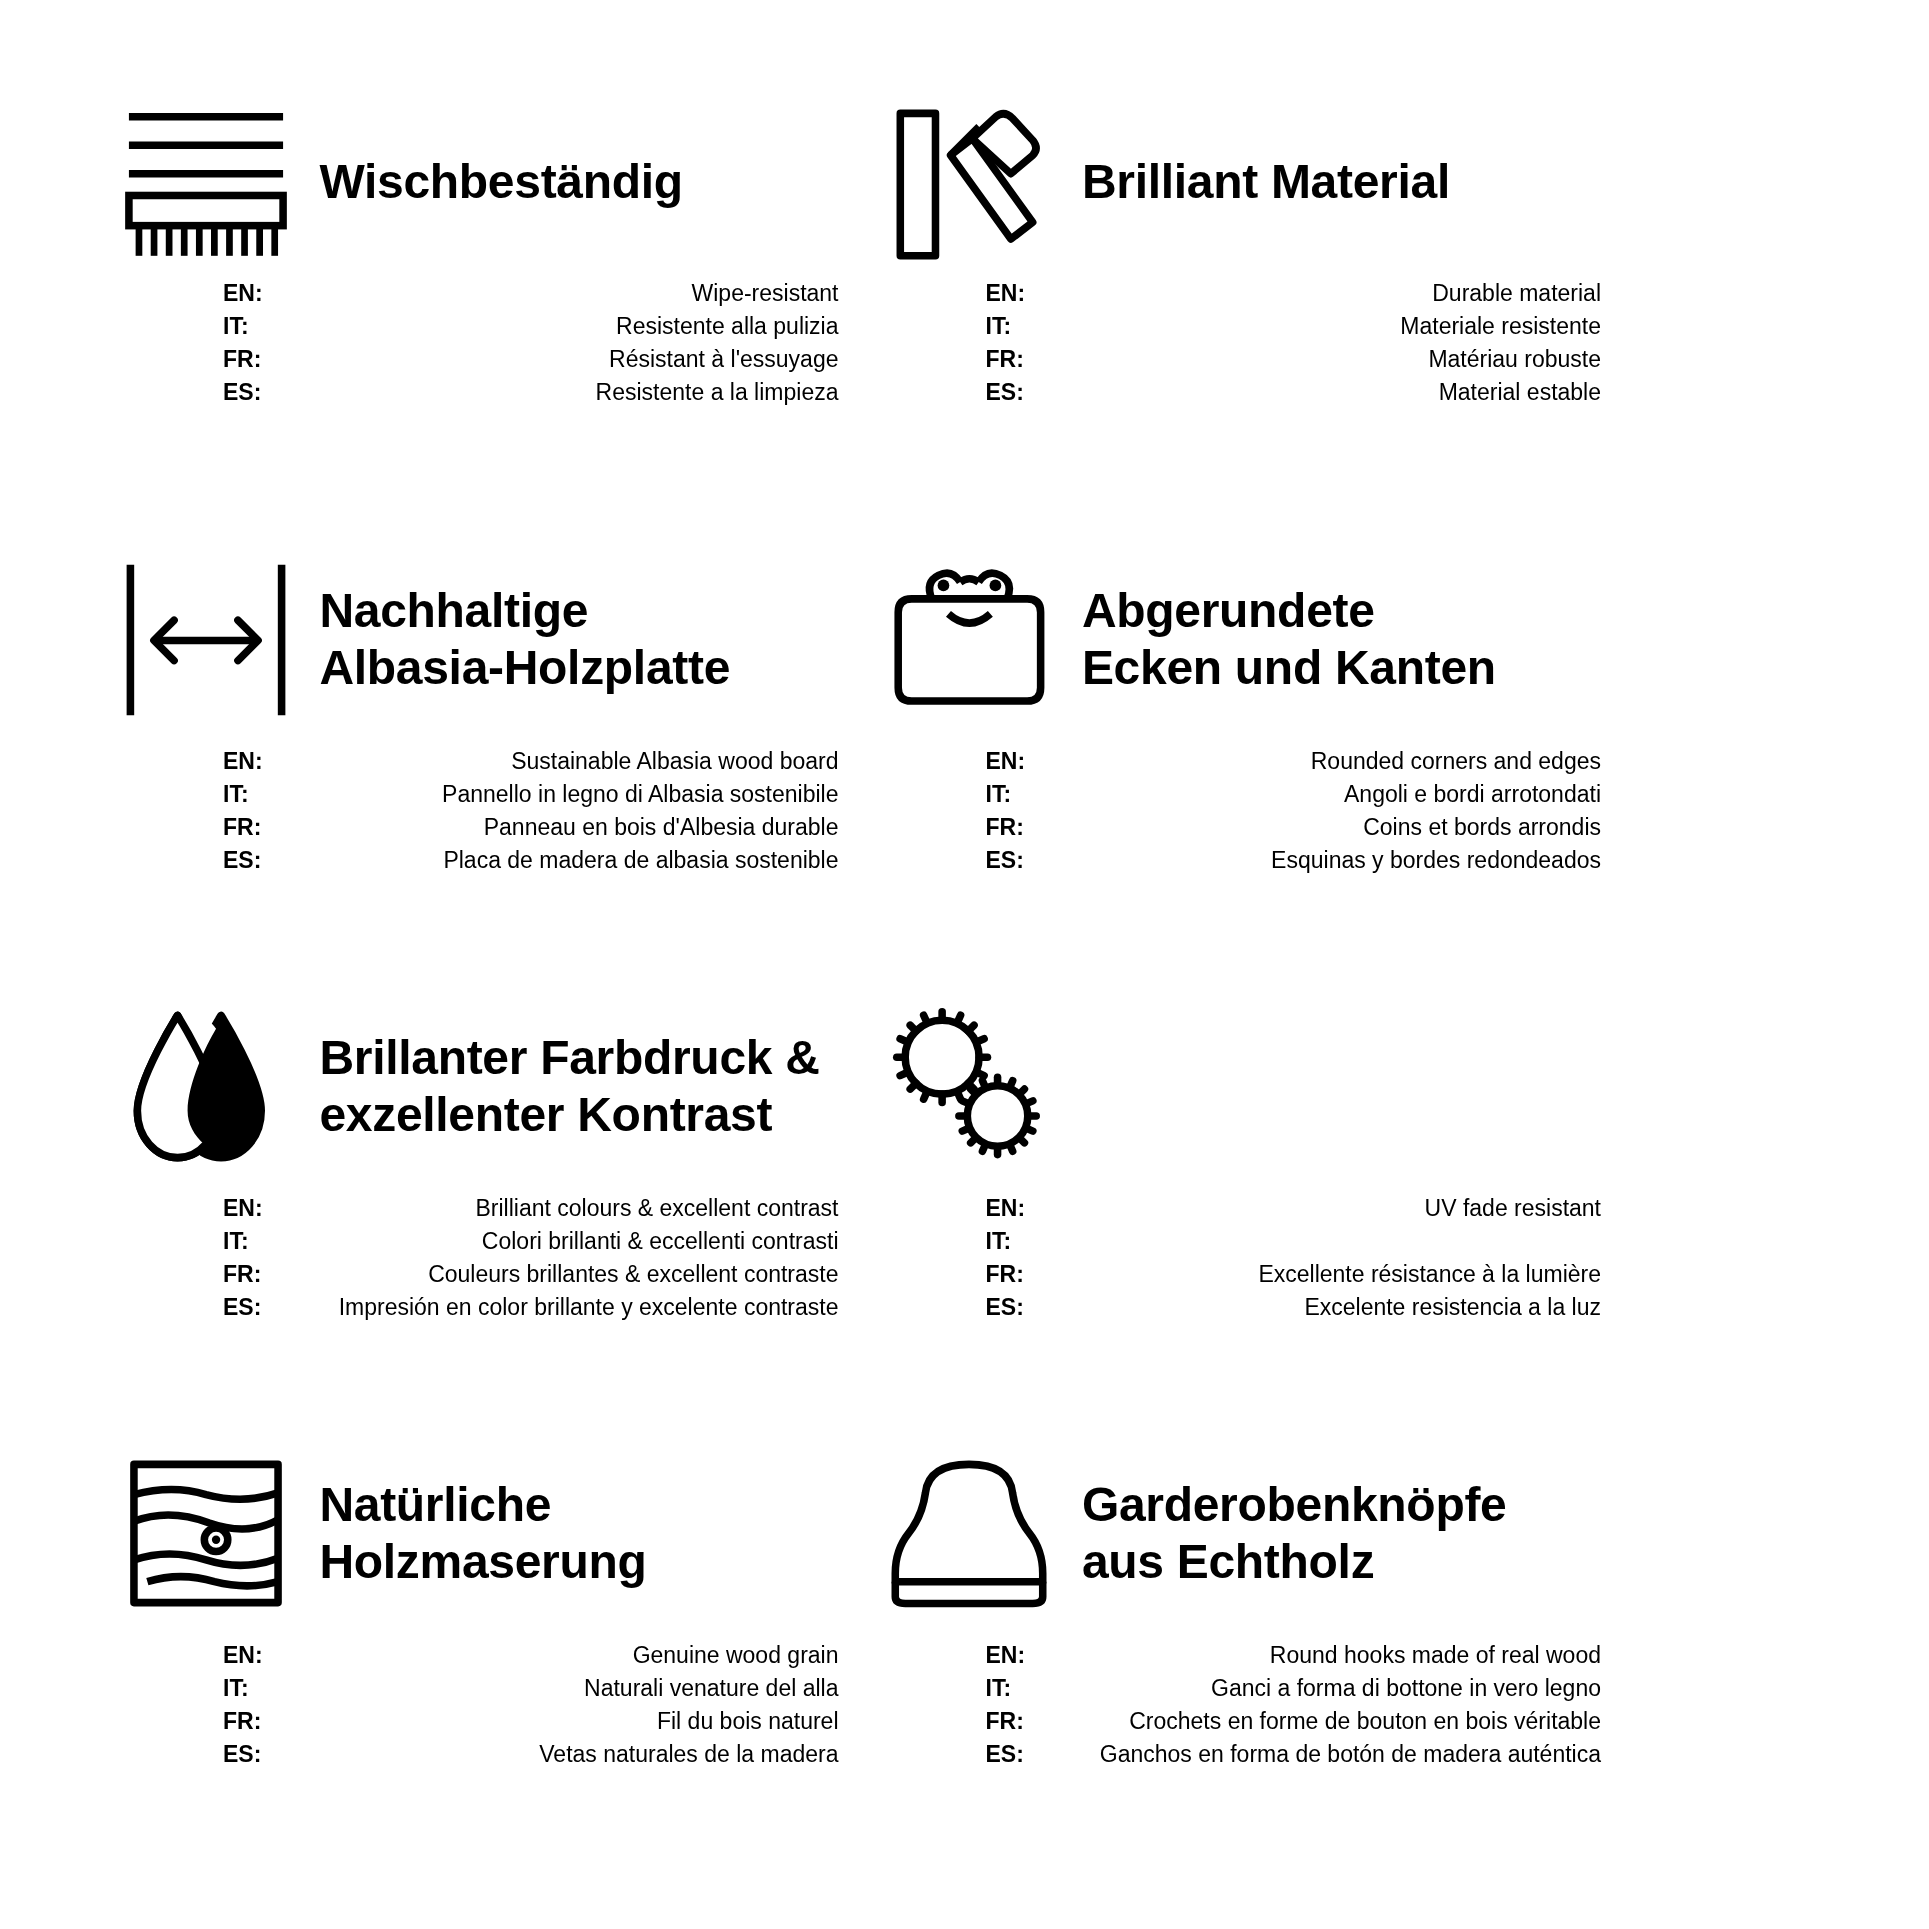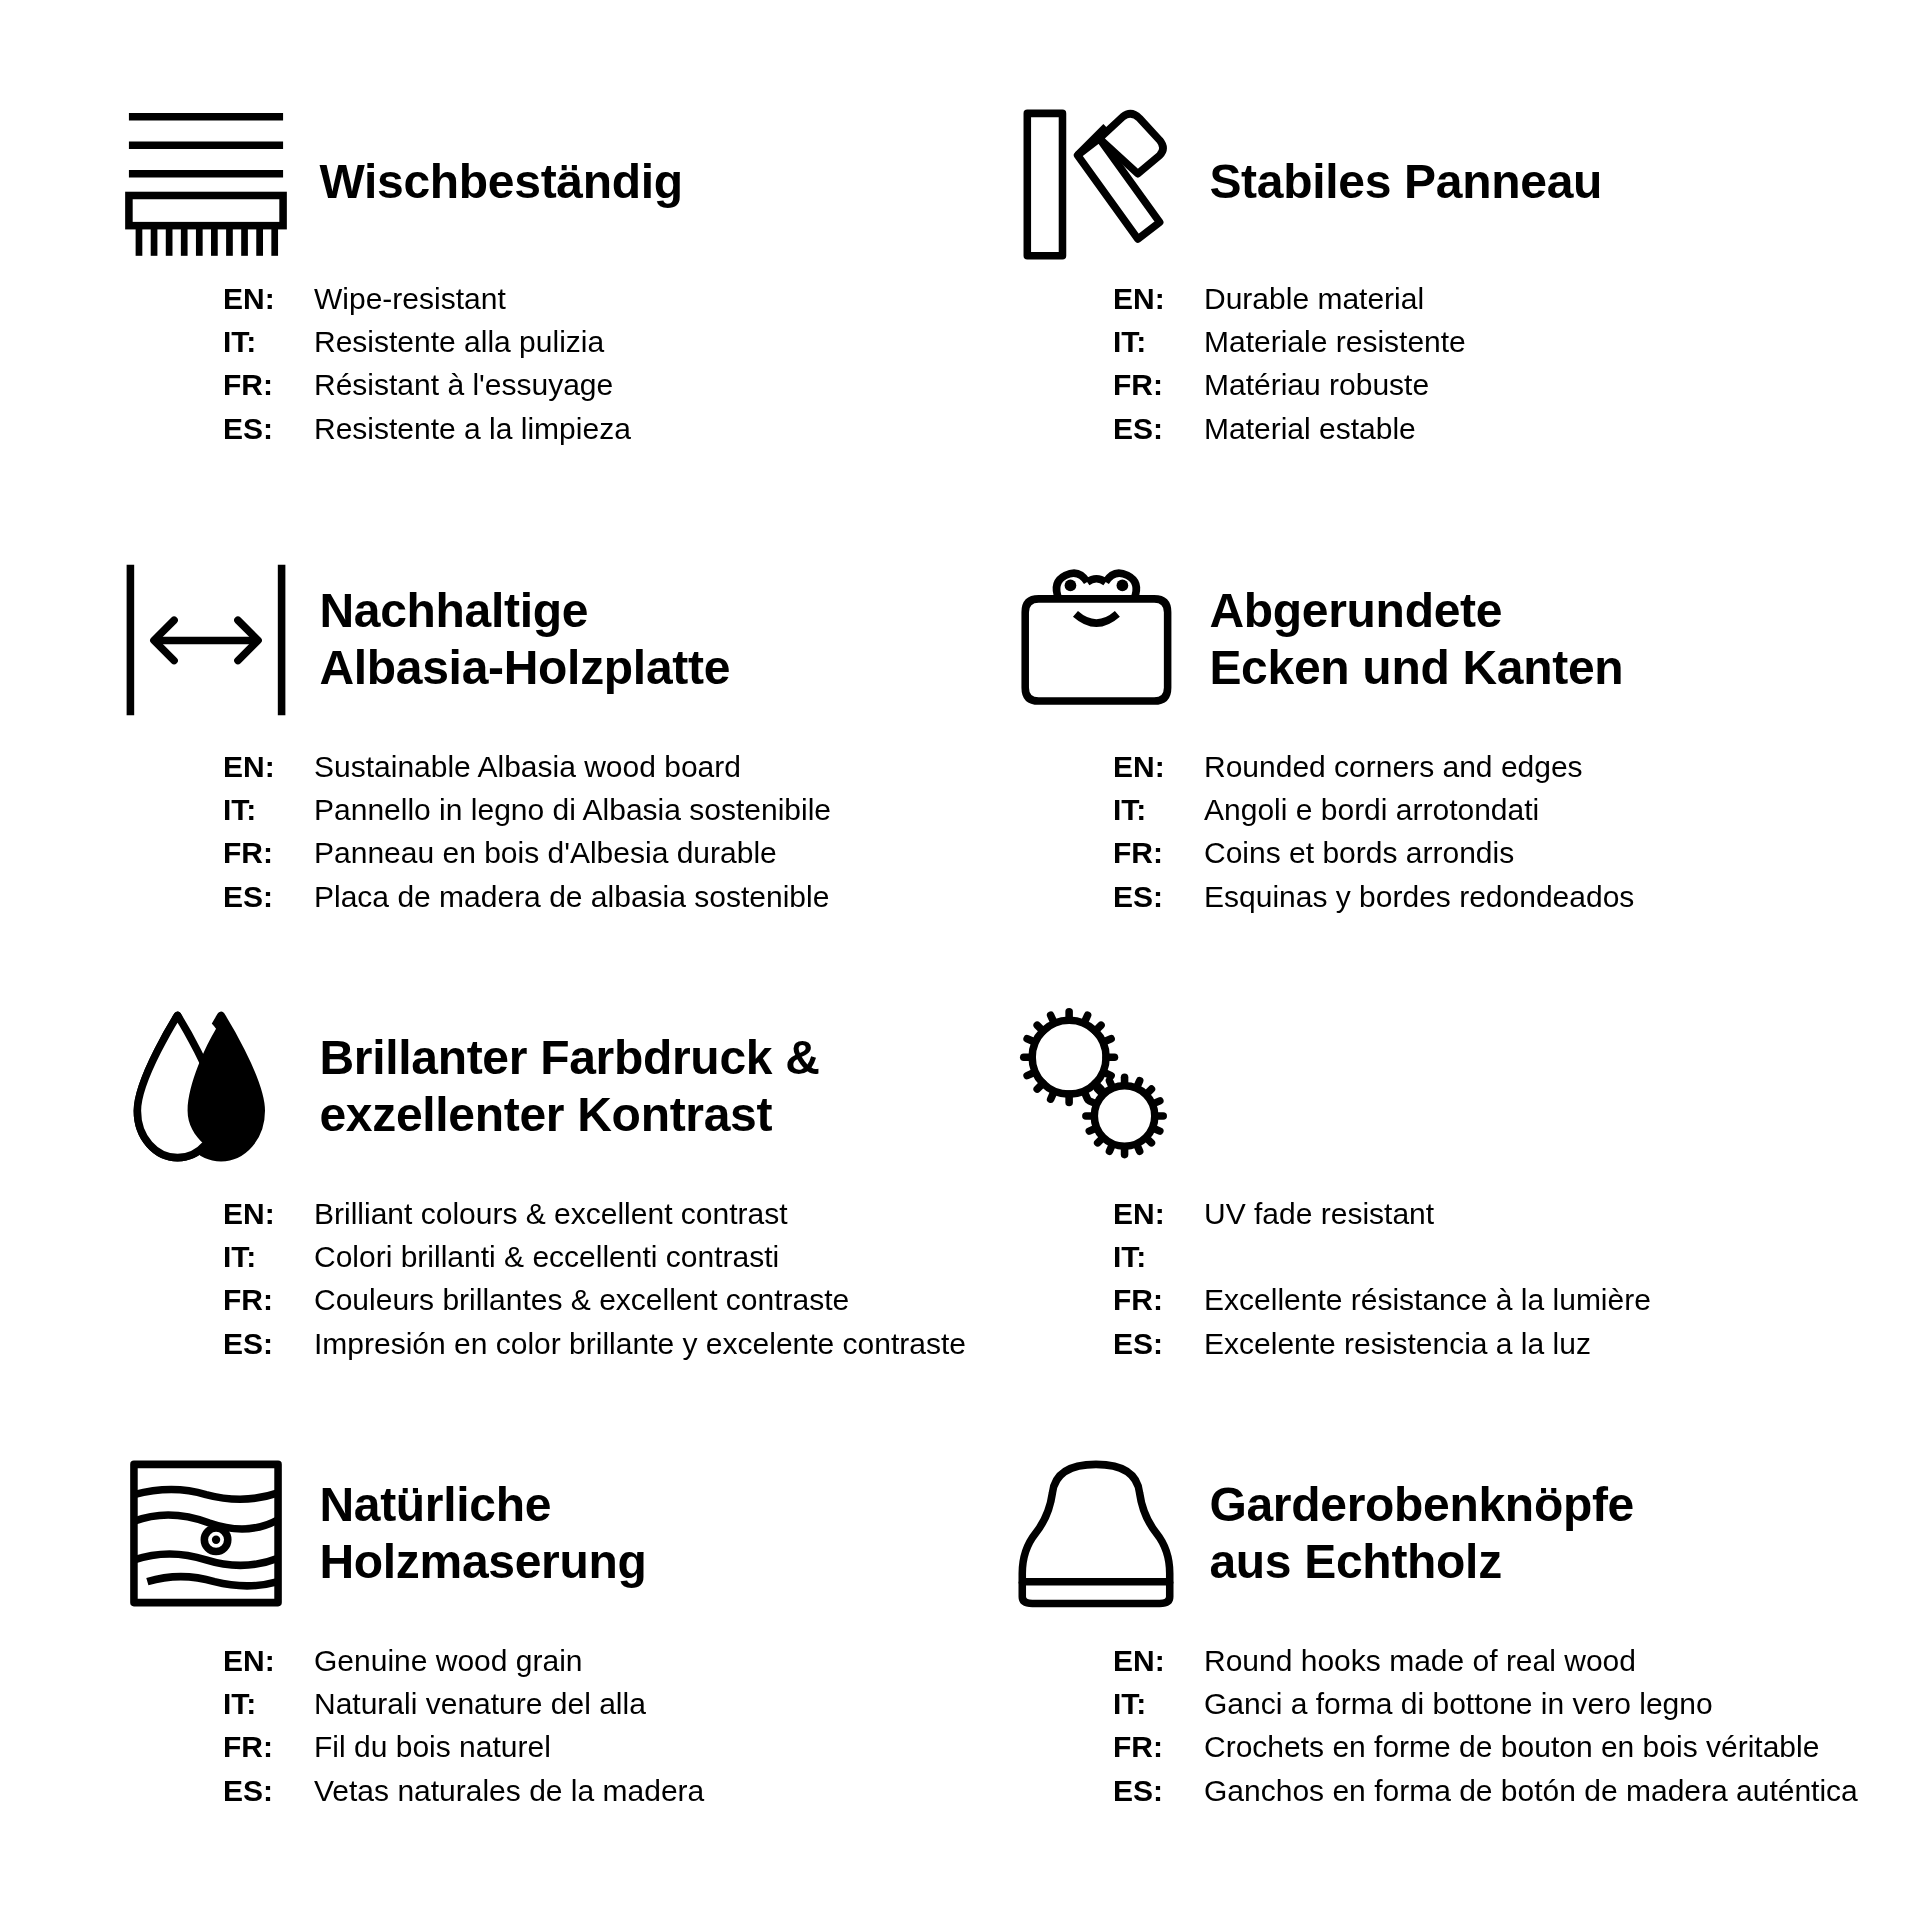--- a/index.html
+++ b/index.html
@@ -61,22 +61,23 @@
     padding-left: 8.4px;
   }
   .langs {
     margin-top: 5px;
     padding-left: 122px;
   }
   .lang-row {
     display: flex;
     flex-direction: row;
     align-items: baseline;
-    font-size: 30px;
+    font-size: 23px;
     line-height: 1.44;
+    justify-content: space-between;
   }
   .lang-code {
     width: 91px;
     min-width: 91px;
     font-weight: bold;
   }
   .lang-text {
     font-weight: normal;
     white-space: nowrap;
   }
@@ -144,21 +145,21 @@
         <div class="icon-box">
           <svg width="168" height="155" viewBox="0 0 200 185">
             <g fill="none" stroke="#000" stroke-width="9" stroke-linejoin="round">
               <rect x="18" y="10" width="42" height="170"></rect>
               <path d="M78 60 L112 26"></path>
               <path d="M78 60 L150 160 L176 140 L104 40 Z"></path>
               <path d="M104 40 L132 14 Q142 6 152 16 L176 42 Q184 52 176 60 L150 82 Z"></path>
             </g>
           </svg>
         </div>
-        <div class="title">Stabiles Panneau</div>
+        <div class="title">Brilliant Material</div>
       </div>
       <div class="langs">
         <div class="lang-row">
           <span class="lang-code">EN:</span>
           <span class="lang-text">Durable material</span>
         </div>
         <div class="lang-row">
           <span class="lang-code">IT:</span>
           <span class="lang-text">Materiale resistente</span>
         </div>

